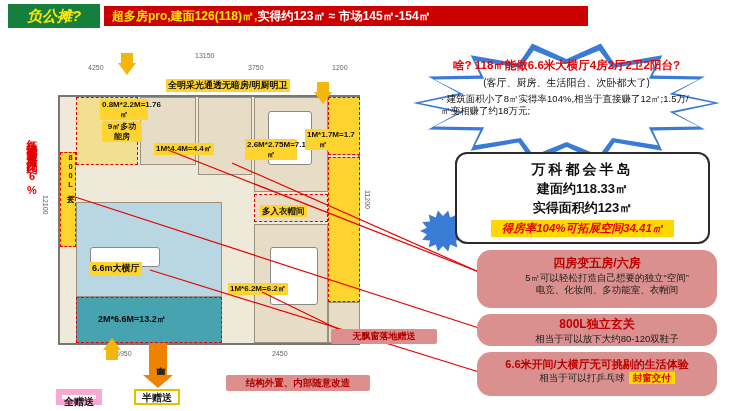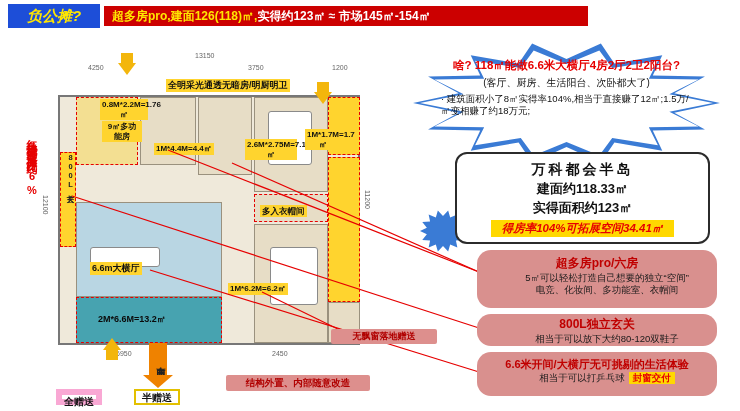--- a/index.html
+++ b/index.html
@@ -1,21 +1,21 @@
 <!DOCTYPE html>
 <html><head>
 <meta charset="utf-8">
 <style>
   * { margin:0; padding:0; box-sizing:border-box; }
   body { font-family:"Liberation Sans","DejaVu Sans",sans-serif; background:#fff; }
   #canvas { position:relative; width:740px; height:411px; background:#fff; overflow:hidden; }
   .abs { position:absolute; }
 
   
-  .badge { background:#1d4ed8; color:#ffe600; font-weight:bold; font-size:15px; text-align:center; line-height:24px; font-style:italic; }
+  .badge { background:#15803d; color:#ffe600; font-weight:bold; font-size:15px; text-align:center; line-height:24px; font-style:italic; }
   .strip { background:#cc0000; font-size:12px; font-weight:bold; line-height:20px; padding-left:8px; white-space:nowrap; }
   .strip .y { color:#ffe600; } .strip .w { color:#ffffff; }
 
   
   .vnote { writing-mode:vertical-rl; text-orientation:upright; color:#e60000; font-weight:bold; font-size:11px; letter-spacing:2px; }
 
   
   #plan { border:2px solid #777; background:#efe9da; z-index:1; }
   .room { position:absolute; border:1px solid #9a917e; }
   .dash { border:1.5px dashed #e60000 !important; }
@@ -150,21 +150,21 @@
   <div class="abs star" style="left:420px;top:210px;width:46px;height:42px;background:#3a7bd5;z-index:6;"></div>
 
   <div class="abs card" style="left:455px;top:152px;width:255px;height:92px;">
     <div class="card-name">万科都会半岛</div>
     <div class="card-line">建面约118.33㎡</div>
     <div class="card-line">实得面积约123㎡</div>
     <div class="card-hl">得房率104%可拓展空间34.41㎡</div>
   </div>
 
   <div class="benefit" style="top:250px;height:58px;">
-    <div class="b-title">超多房pro/六房</div>
+    <div class="b-title">四房变五房/六房</div>
     <div class="b-body">5㎡可以轻松打造自己想要的独立“空间”</div>
     <div class="b-body">电竞、化妆间、多功能室、衣帽间</div>
   </div>
   <div class="benefit" style="top:314px;height:32px;padding-top:2px;">
     <div class="b-title">800L独立玄关</div>
     <div class="b-body">相当于可以放下大约80-120双鞋子</div>
   </div>
   <div class="benefit" style="top:352px;height:44px;">
     <div class="b-title" style="font-size:11px;">6.6米开间/大横厅无可挑剔的生活体验</div>
     <div class="b-body"><span>相当于可以打乒乓球</span><span class="b-hl">封窗交付</span></div>

